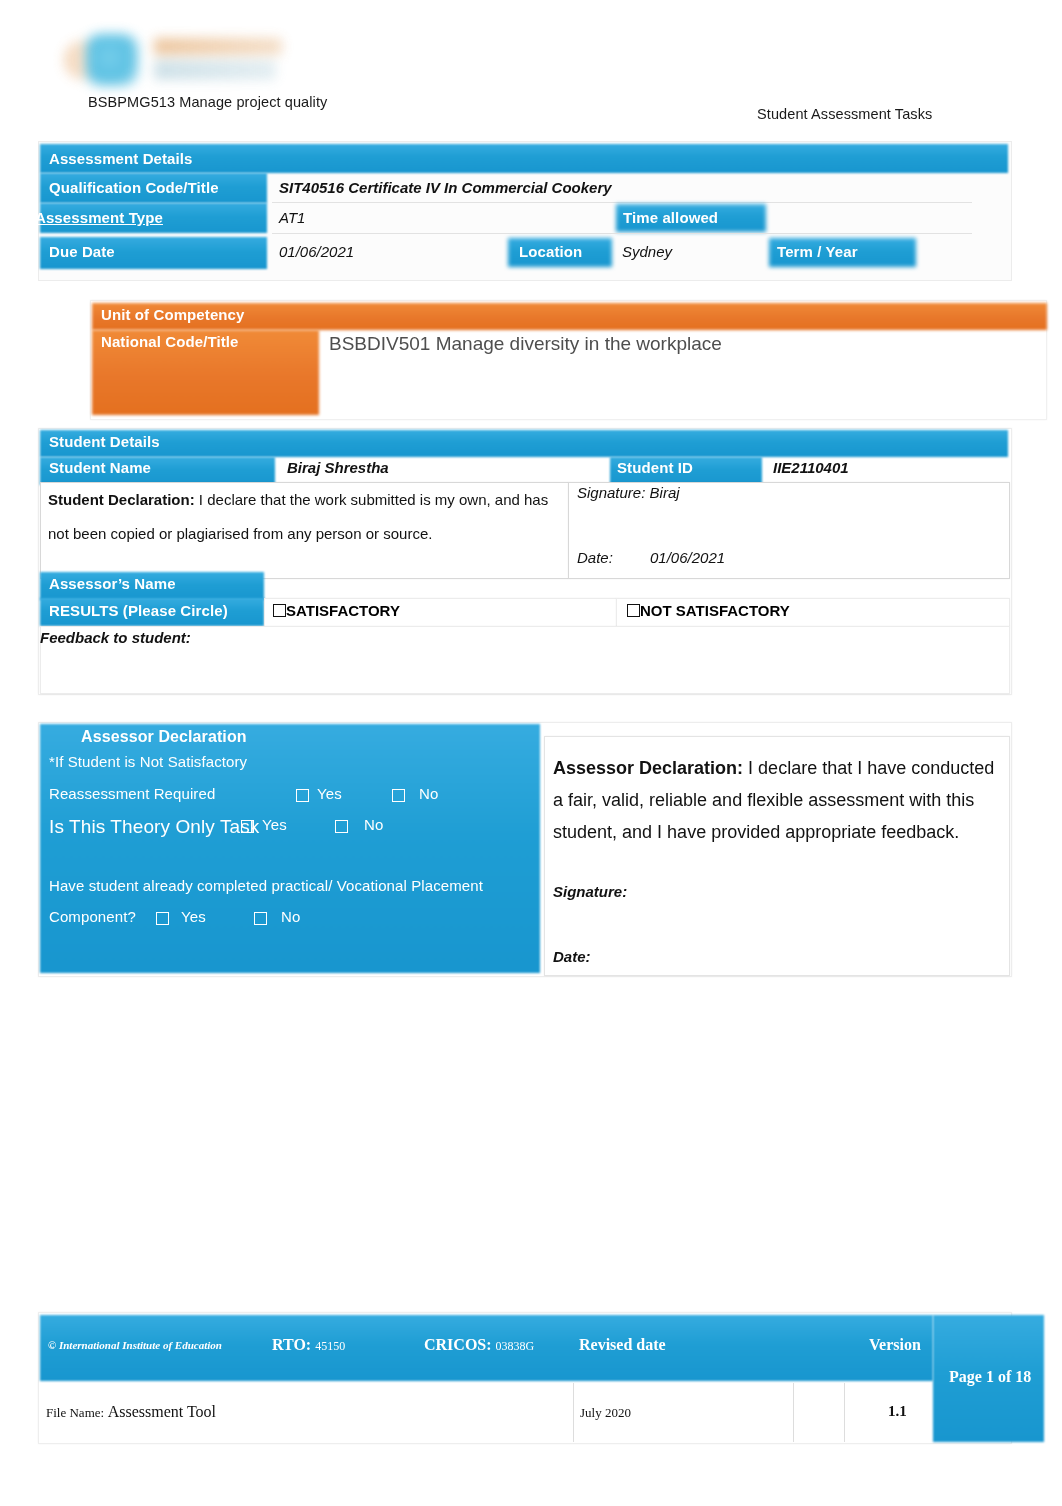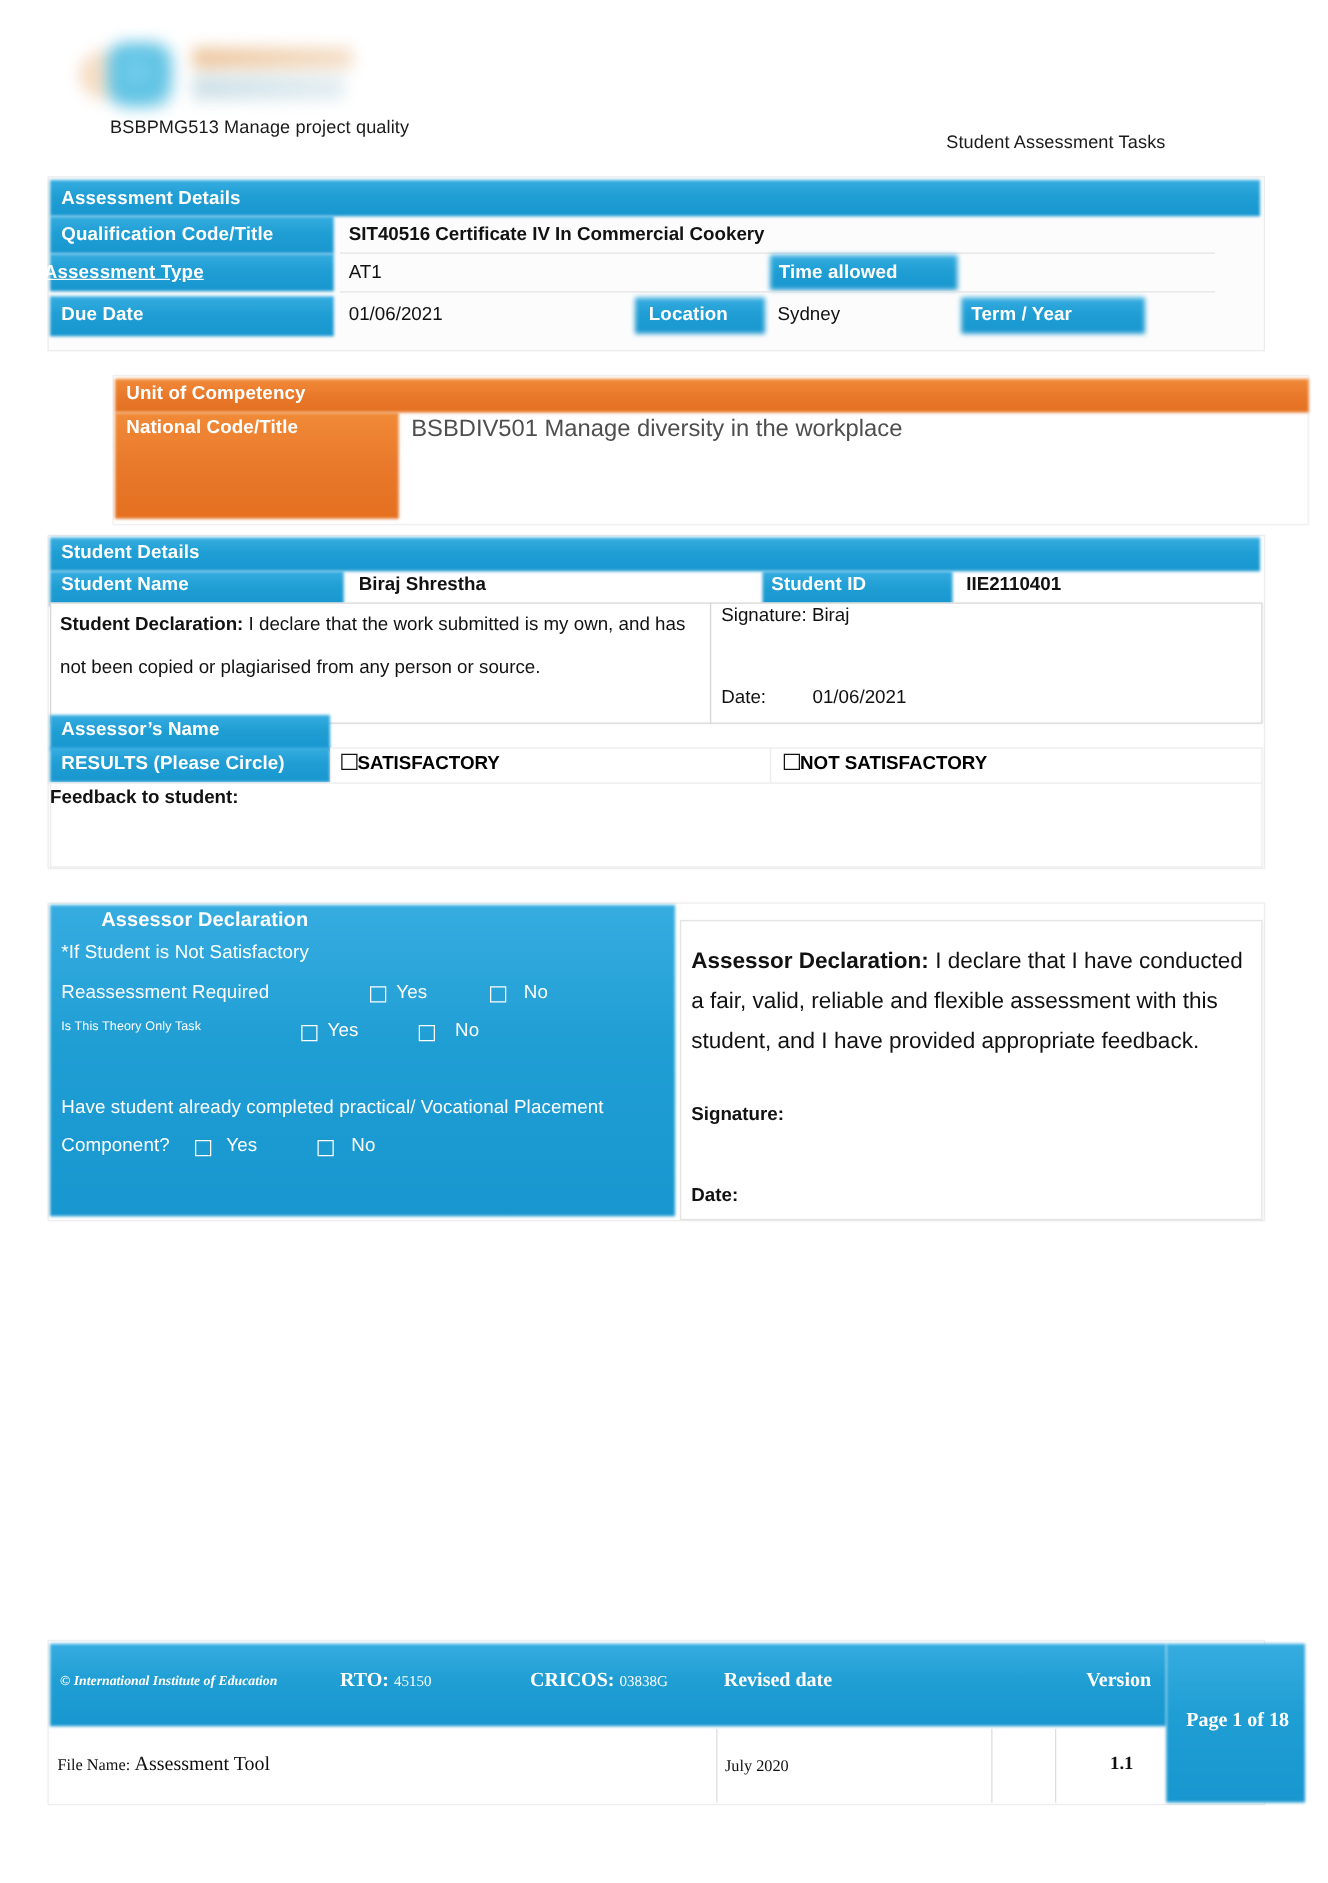--- a/index.html
+++ b/index.html
@@ -100,20 +100,21 @@
     letter-spacing: .1px;
     white-space: nowrap;
     z-index: 6;
   }
   .val-dark {
     position: absolute;
     color: #121212;
     font-size: 15px;
     white-space: nowrap;
     z-index: 6;
+    font-style: italic;
   }
   .val-dark.b { font-weight: bold; }
   .thin-rule {
     position: absolute;
     height: 1px;
     background: #e2e2e2;
   }
 
   
   #assessment-details { position: absolute; left: 0; top: 0; width: 1062px; height: 1506px; }
@@ -279,21 +280,21 @@
 
   <div class="lbl-white" style="left:49px; top:728px; font-size:16px;margin-left:32px;">Assessor Declaration</div>
   <div class="lbl-white" style="left:49px; top:753px; font-weight:normal; font-size:15px;">*If Student is Not Satisfactory</div>
 
   <div class="lbl-white" style="left:49px; top:785px; font-weight:normal; font-size:15px;">Reassessment Required</div>
   <span class="cbx light" style="position:absolute; left:296px; top:789px; z-index:6;"></span>
   <div class="lbl-white" style="left:317px; top:785px; font-weight:normal; font-size:15px;">Yes</div>
   <span class="cbx light" style="position:absolute; left:392px; top:789px; z-index:6;"></span>
   <div class="lbl-white" style="left:419px; top:785px; font-weight:normal; font-size:15px;">No</div>
 
-  <div class="lbl-white" style="left:49px; top:816px; font-weight:normal; font-size:10px;">Is This Theory Only Task</div>
+  <div class="lbl-white" style="left:49px; top:816px; font-weight:normal; font-size:19px;">Is This Theory Only Task</div>
   <span class="cbx light" style="position:absolute; left:241px; top:820px; z-index:6;"></span>
   <div class="lbl-white" style="left:262px; top:816px; font-weight:normal; font-size:15px;">Yes</div>
   <span class="cbx light" style="position:absolute; left:335px; top:820px; z-index:6;"></span>
   <div class="lbl-white" style="left:364px; top:816px; font-weight:normal; font-size:15px;">No</div>
 
   <div class="lbl-white" style="left:49px; top:877px; font-weight:normal; font-size:15px;">Have student already completed practical/ Vocational Placement</div>
   <div class="lbl-white" style="left:49px; top:908px; font-weight:normal; font-size:15px;">Component?</div>
   <span class="cbx light" style="position:absolute; left:156px; top:912px; z-index:6;"></span>
   <div class="lbl-white" style="left:181px; top:908px; font-weight:normal; font-size:15px;">Yes</div>
   <span class="cbx light" style="position:absolute; left:254px; top:912px; z-index:6;"></span>

